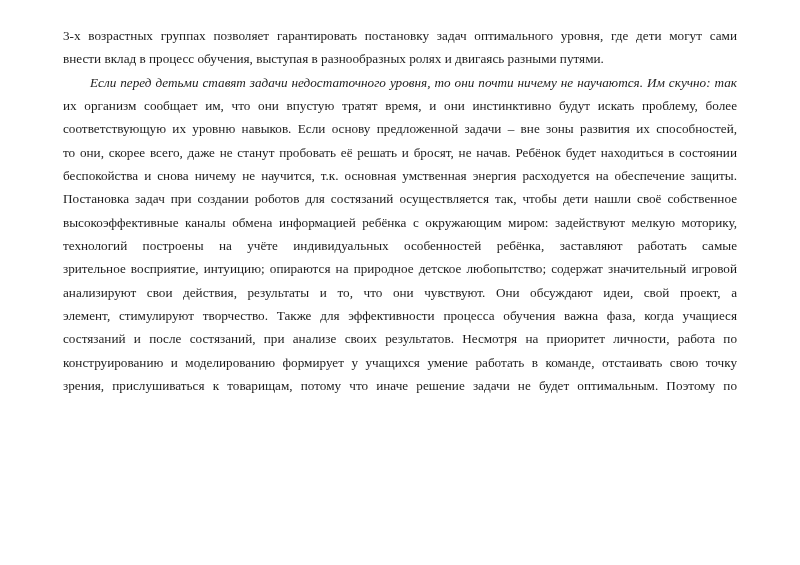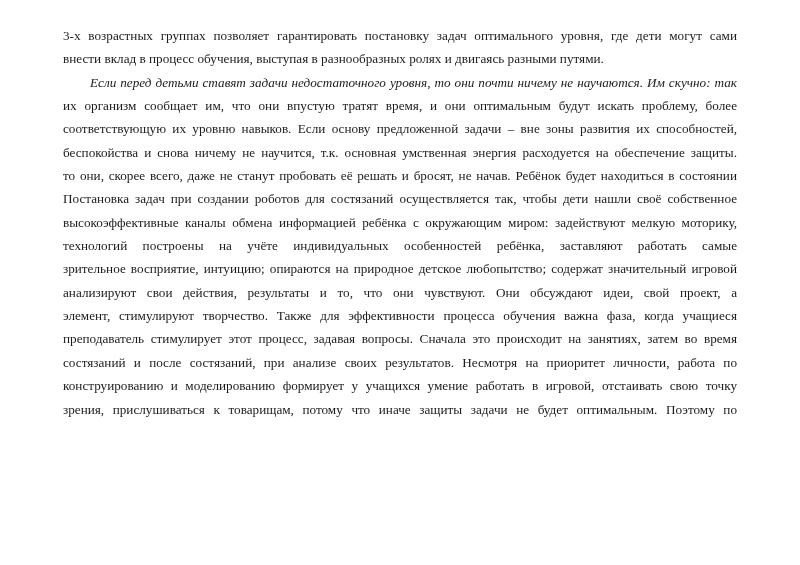--- a/index.html
+++ b/index.html
@@ -43,28 +43,27 @@
   }
 </style>
 </head>
 <body>
 
 <div class="page" style="background: rgb(255, 255, 255); color: rgb(27, 27, 27);">
   <div class="text-block">
       <div class="line">3-х возрастных группах позволяет  гарантировать постановку задач оптимального уровня, где дети могут сами</div>
       <div class="line nojust">внести вклад в процесс обучения, выступая в разнообразных ролях и двигаясь разными путями.</div>
       <div class="line indent">Если перед детьми ставят задачи недостаточного уровня, то они почти ничему не научаются. Им скучно: так</div>
-      <div class="line">их организм сообщает им, что они впустую тратят время, и они оптимальным будут искать проблему, более</div>
+      <div class="line">их организм сообщает им, что они впустую тратят время, и они инстинктивно будут искать проблему, более</div>
       <div class="line">соответствующую их уровню навыков. Если основу предложенной задачи – вне зоны развития их способностей,</div>
+      <div class="line">то они, скорее всего, даже не станут пробовать её решать и бросят, не начав. Ребёнок будет находиться в состоянии</div>
       <div class="line">беспокойства и снова ничему не научится, т.к. основная умственная энергия расходуется на обеспечение защиты.</div>
-      <div class="line">то они, скорее всего, даже не станут пробовать её решать и бросят, не начав. Ребёнок будет находиться в состоянии</div>
       <div class="line">Постановка задач при создании роботов для состязаний осуществляется так, чтобы дети нашли своё собственное</div>
       <div class="line">высокоэффективные каналы обмена информацией ребёнка с окружающим миром: задействуют мелкую моторику,</div>
       <div class="line">технологий построены на учёте индивидуальных особенностей ребёнка, заставляют работать самые</div>
       <div class="line">зрительное восприятие, интуицию; опираются на природное детское любопытство; содержат значительный игровой</div>
       <div class="line">анализируют свои действия, результаты и то, что они чувствуют. Они обсуждают идеи, свой проект, а</div>
       <div class="line">элемент, стимулируют творчество. Также для эффективности процесса обучения важна фаза, когда учащиеся</div>
-      <div class="line">преподаватель стимулирует этот процесс, задавая вопросы. Сначала это происходит на  занятиях, затем во время</div>
       <div class="line">состязаний и после состязаний, при анализе своих результатов. Несмотря на приоритет личности, работа по</div>
-      <div class="line">конструированию и моделированию формирует у учащихся умение работать в игровой, отстаивать свою точку</div>
-      <div class="line">зрения, прислушиваться к товарищам, потому что иначе защиты задачи не будет оптимальным. Поэтому по</div>
+      <div class="line">конструированию и моделированию формирует у учащихся умение работать в команде, отстаивать свою точку</div>
+      <div class="line">зрения, прислушиваться к товарищам, потому что иначе решение задачи не будет оптимальным. Поэтому по</div>
     </div>
 </div>
 
 </body></html>

